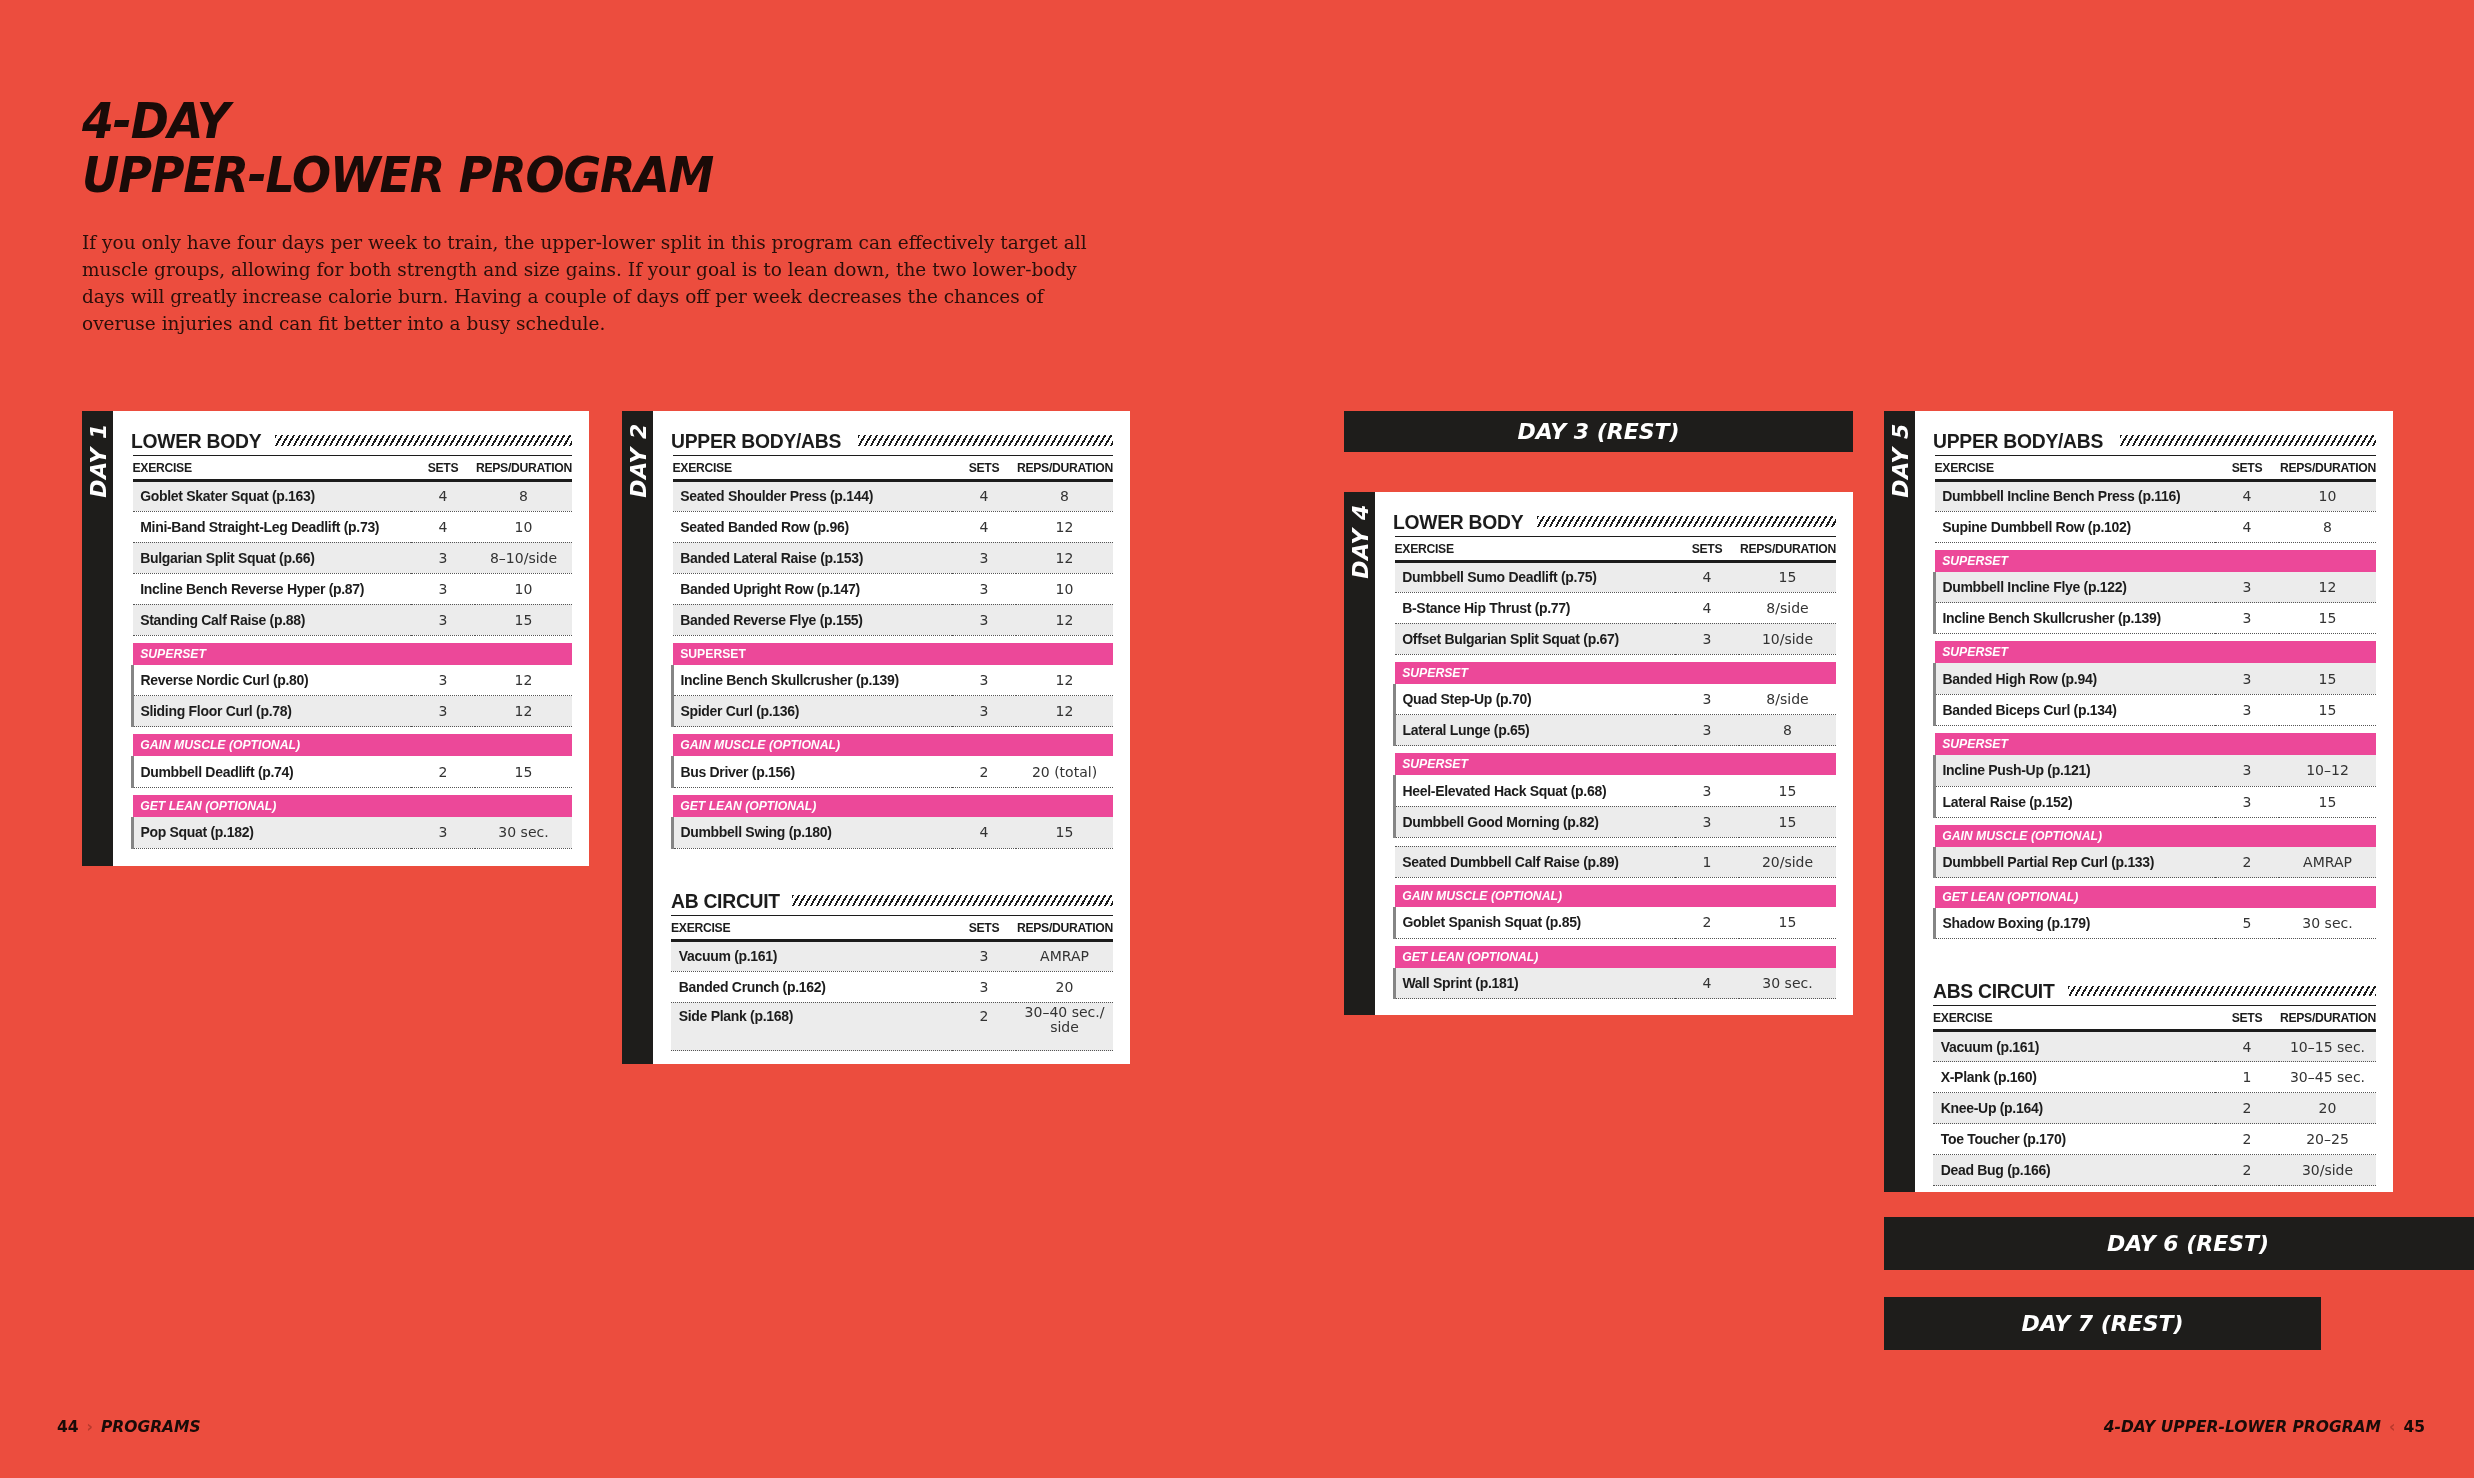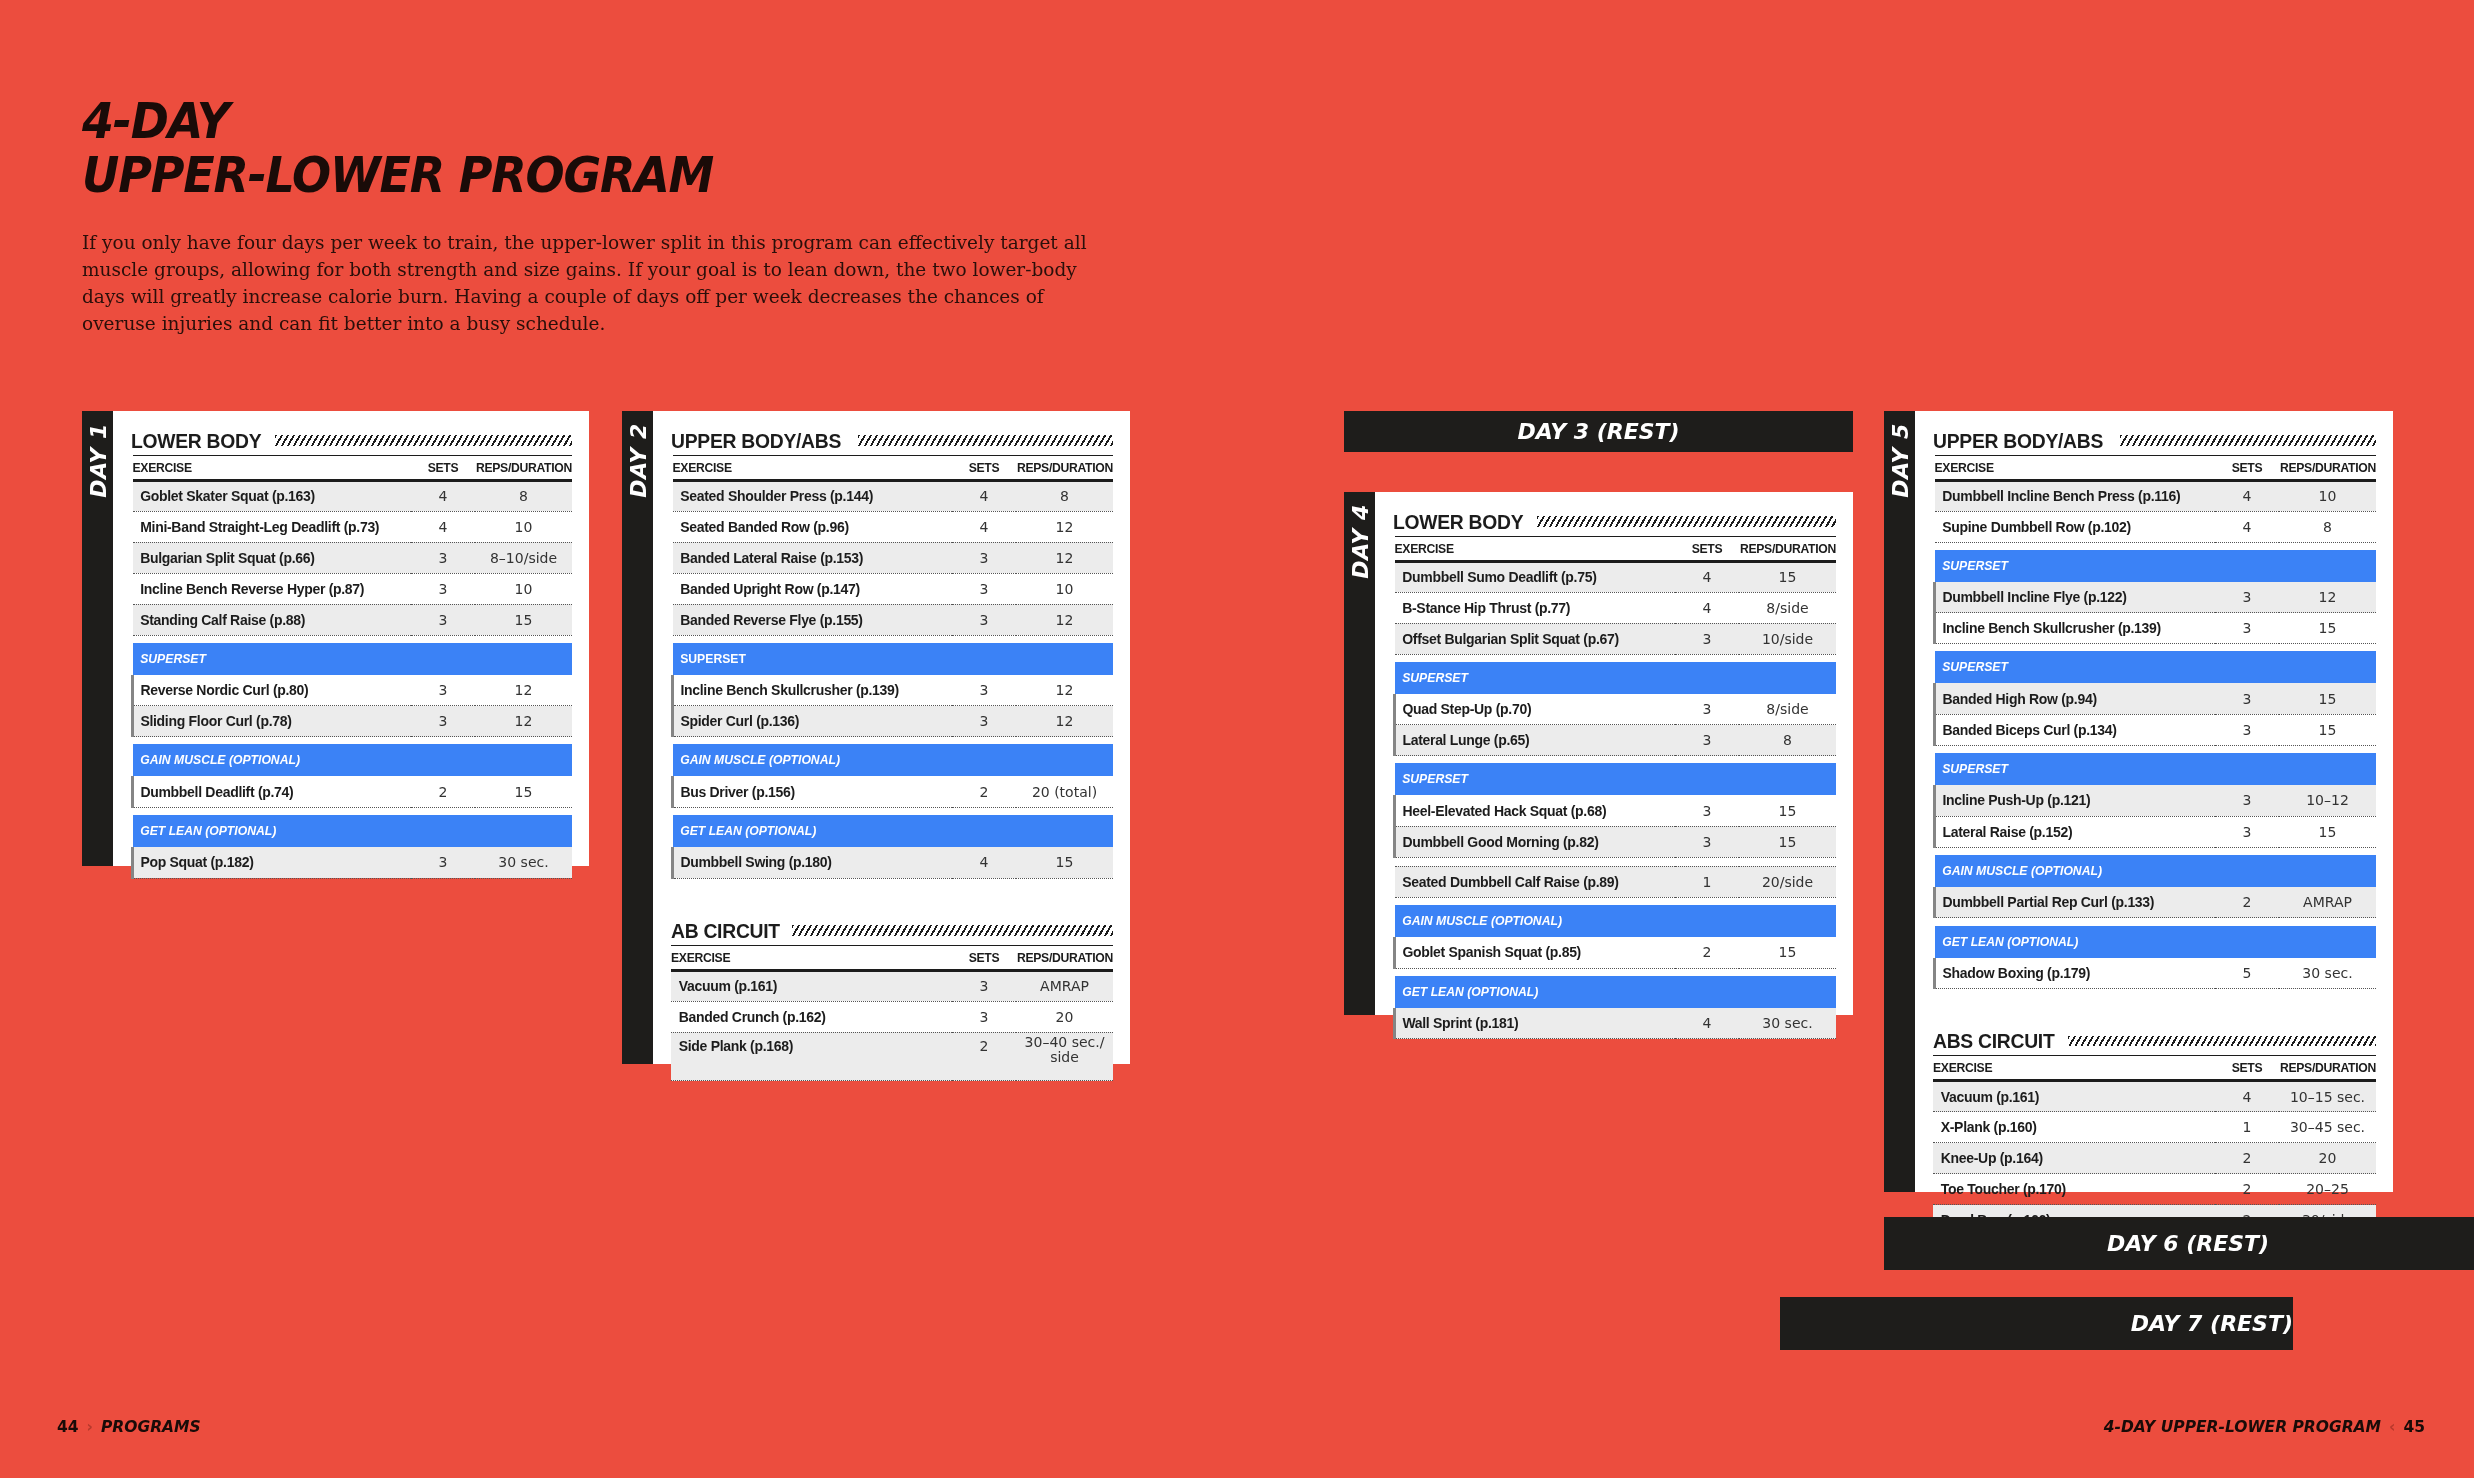--- a/index.html
+++ b/index.html
@@ -64,21 +64,21 @@
   col.c1 { width: auto; } col.c2 { width: 64px; } col.c3 { width: 97px; }
   td {
     font-size: 14px; height: 31px; padding: 0 3.9px 0 7.7px;
     border-bottom: 1.3px dotted #555;
   }
   td.ex { font-weight: bold; letter-spacing: -0.3px; }
   td.num { text-align: center; font-family: "DejaVu Sans", sans-serif; font-size: 14px; font-weight: normal; color: #333; padding: 0; }
   tr.shade td { background: #ececec; }
   tr.grp td.ex { border-left: 3.9px solid #858585; padding-left: 6.4px; }
   tr.group-hd td {
-    background: #3b82f6; color: #fff; height: 32px;
+    background: #ec4899; color: #fff; height: 22px;
     font-size: 12.2px; font-weight: bold; font-style: italic; padding-left: 7.7px;
     border-bottom: none;
   }
   tr.group-hd.upright td { font-style: normal; }
   tr.spacer td { height: 7.7px; border-bottom: none; background: transparent; padding: 0; }
   tr.spacer-dot td { height: 9px; border-bottom: 1.3px dotted #555; background: transparent; padding: 0; }
   td.wrap { line-height: 15px; padding-top: 2.6px; padding-bottom: 15px; }
 
   .rest-bar {
     position: absolute; background: #1e1d1b; color: #fff;
@@ -591,21 +591,21 @@
             </tr>
         </tbody>
       </table>
     </div>
   </div>
 </div>
 
 <div class="rest-bar" style="left:1884px; top:1217px; width:608px; height:53px;">
   <span>DAY 6 (REST)</span>
 </div>
-<div class="rest-bar" style="left:1780px; top:1297px; width:513px; height:53px;justify-content:flex-end;">
+<div class="rest-bar" style="left:1884px; top:1297px; width:437px; height:53px;">
   <span>DAY 7 (REST)</span>
 </div>
 
 <div class="footer" style="left:57px;">
   <span class="pg">44</span>
   <span class="chev">›</span>
   <span class="lbl">PROGRAMS</span>
 </div>
 <div class="footer" style="right:50px;text-align:center;">
   <span class="lbl">4-DAY UPPER-LOWER PROGRAM</span>

